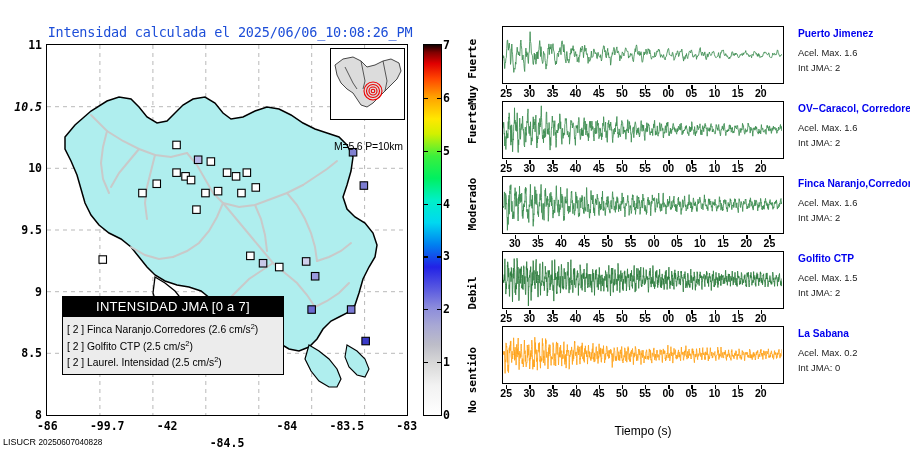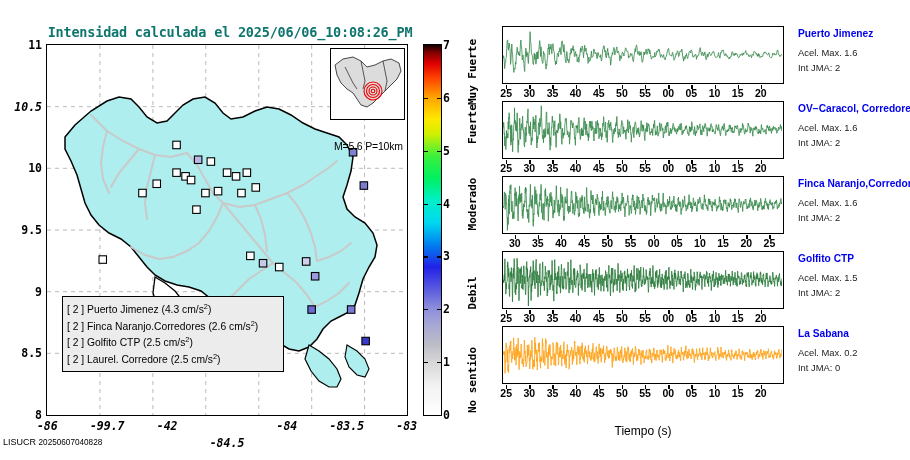--- a/index.html
+++ b/index.html
@@ -5,31 +5,31 @@
   html,body{margin:0;padding:0;background:#fff;}
   body{width:910px;height:460px;position:relative;overflow:hidden;
        font-family:"Liberation Sans",sans-serif;}
 
   
   .abs{position:absolute;}
   .mono{font-family:"DejaVu Sans Mono","Liberation Mono",monospace;}
 
   
   #title{left:0;top:24px;width:460px;text-align:center;font-size:13.5px;
-         font-weight:bold;letter-spacing:-0.2px;color:#0f766e;white-space:nowrap;}
+         font-weight:normal;letter-spacing:-0.2px;color:#1d4ed8;white-space:nowrap;}
 
   
   #map-frame{left:46px;top:44px;width:362px;height:372px;
              border:1.3px solid #000;box-sizing:border-box;background:#fff;
              overflow:hidden;}
   #map-svg{position:absolute;left:0;top:0;}
 
   
   .lat-lbl{right:0;width:38px;text-align:right;font-size:11.5px;font-weight:bold;color:#000;}
-  .lon-lbl{width:60px;margin-left:-30px;text-align:center;font-size:11.5px;font-weight:bold;color:#000;font-style:italic;}
+  .lon-lbl{width:60px;margin-left:-30px;text-align:center;font-size:11.5px;font-weight:bold;color:#000;}
   #lat-axis{left:0;top:44px;width:42px;height:372px;}
   #lon-axis{left:46px;top:418px;width:362px;height:18px;}
   .tick-v{position:absolute;top:0;width:1.3px;height:6px;background:#000;}
 
   
   #inset{left:330px;top:48px;width:75px;height:72px;border:1.2px solid #000;
          box-sizing:border-box;background:#fff;overflow:hidden;}
   #mag-label{left:334px;top:140px;font-size:10.5px;color:#000;white-space:nowrap;
              letter-spacing:-0.2px;}
 
@@ -201,25 +201,25 @@
       <circle cx="42" cy="42" r="9"></circle>
       <circle cx="42" cy="42" r="6.5"></circle>
       <circle cx="42" cy="42" r="4"></circle>
       <circle cx="42" cy="42" r="1.8"></circle>
     </g>
   </svg>
 </div>
 <div class="abs" id="mag-label">M=5.6 P=10km</div>
 
 <div class="abs" id="legend">
+  <div id="legend-title">INTENSIDAD JMA [0 a 7]</div>
   <div id="legend-list">
-      <div class="leg-row"><span>[ 2 ]</span> <span>Puerto Jimenez</span> <span>(4.3 cm/s</span><sup>2</sup><span>)</span></div>
       <div class="leg-row"><span>[ 2 ]</span> <span>Finca Naranjo.Corredores</span> <span>(2.6 cm/s</span><sup>2</sup><span>)</span></div>
       <div class="leg-row"><span>[ 2 ]</span> <span>Golfito CTP</span> <span>(2.5 cm/s</span><sup>2</sup><span>)</span></div>
-      <div class="leg-row"><span>[ 2 ]</span> <span>Laurel. Corredore</span> <span>(2.5 cm/s</span><sup>2</sup><span>)</span></div>
+      <div class="leg-row"><span>[ 2 ]</span> <span>Laurel. Intensidad</span> <span>(2.5 cm/s</span><sup>2</sup><span>)</span></div>
     </div>
 </div>
 
 <div class="abs" id="cbar" style="background: linear-gradient(to top, rgb(255, 255, 255) 0%, rgb(242, 242, 242) 8%, rgb(216, 216, 216) 14%, rgb(189, 189, 200) 19%, rgb(169, 169, 212) 24%, rgb(140, 140, 220) 29%, rgb(90, 90, 224) 34%, rgb(34, 34, 230) 40%, rgb(0, 128, 240) 46%, rgb(0, 216, 240) 52%, rgb(0, 240, 200) 58%, rgb(0, 240, 96) 64%, rgb(60, 240, 60) 70%, rgb(210, 240, 0) 76%, rgb(255, 232, 0) 80%, rgb(255, 160, 0) 86%, rgb(255, 68, 0) 91%, rgb(224, 0, 0) 95%, rgb(128, 0, 0) 98%, rgb(20, 0, 0) 100%);"></div>
 <div class="abs" id="cbar-ticks">
     <div class="cb-tick" style="top: 54px;"></div>
     <div class="cb-tick r" style="top: 54px;"></div>
     <div class="cb-tick" style="top: 106.8px;"></div>
     <div class="cb-tick r" style="top: 106.8px;"></div>
     <div class="cb-tick" style="top: 159.6px;"></div>

